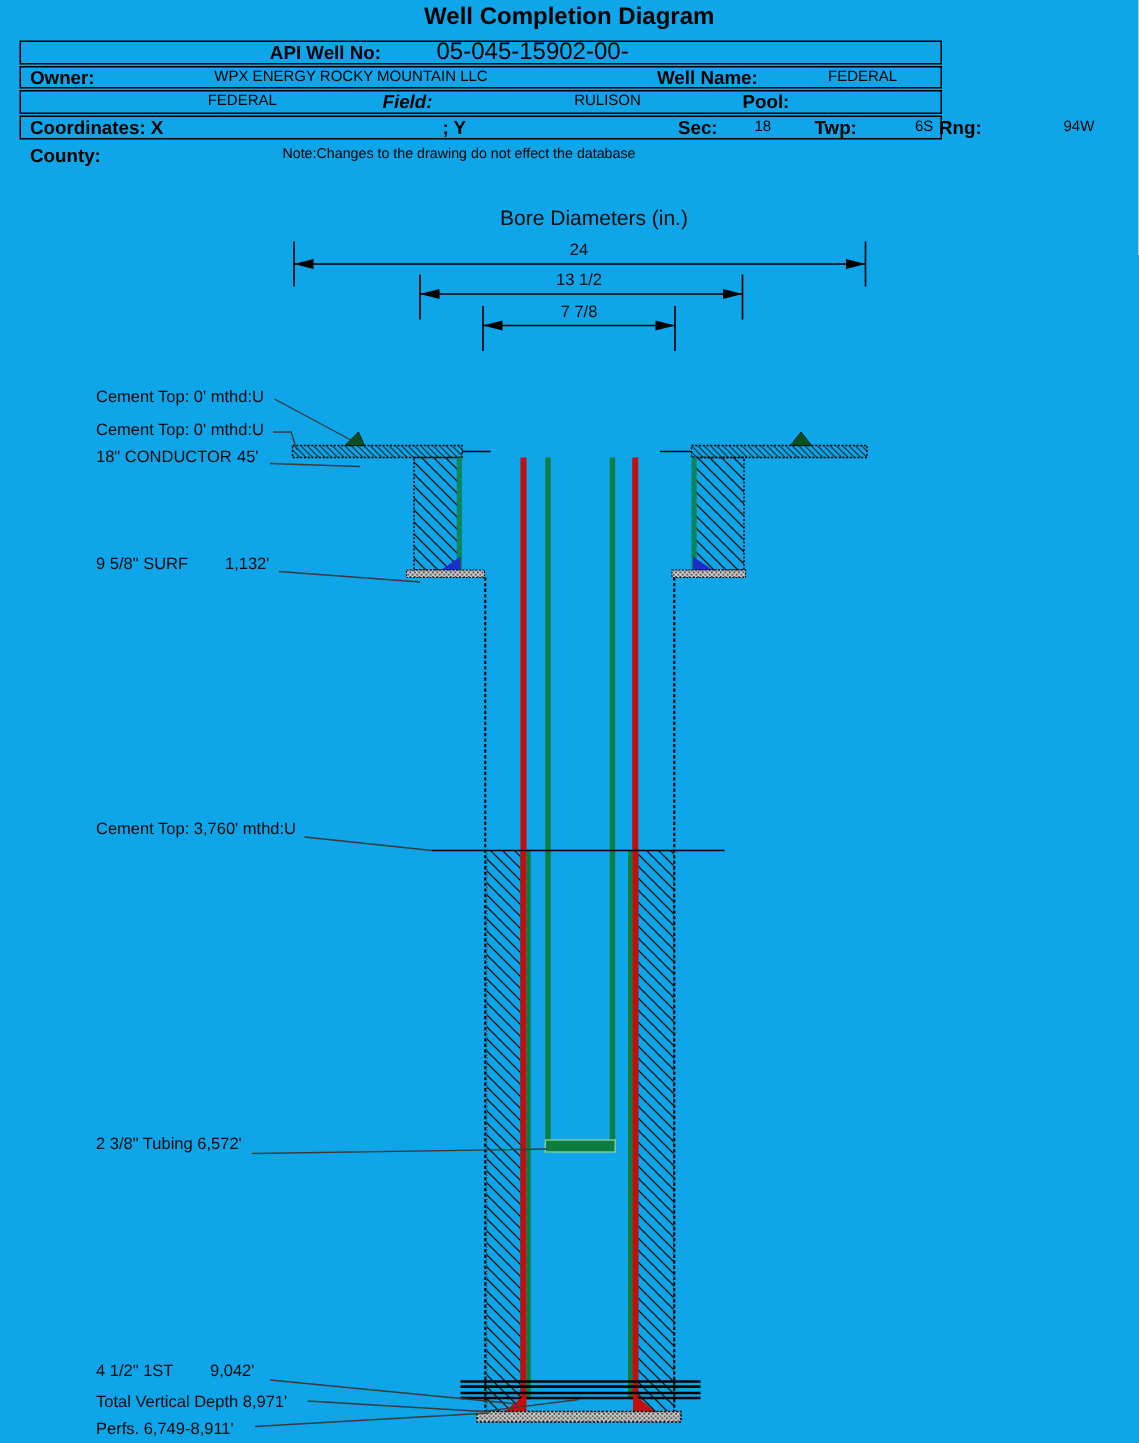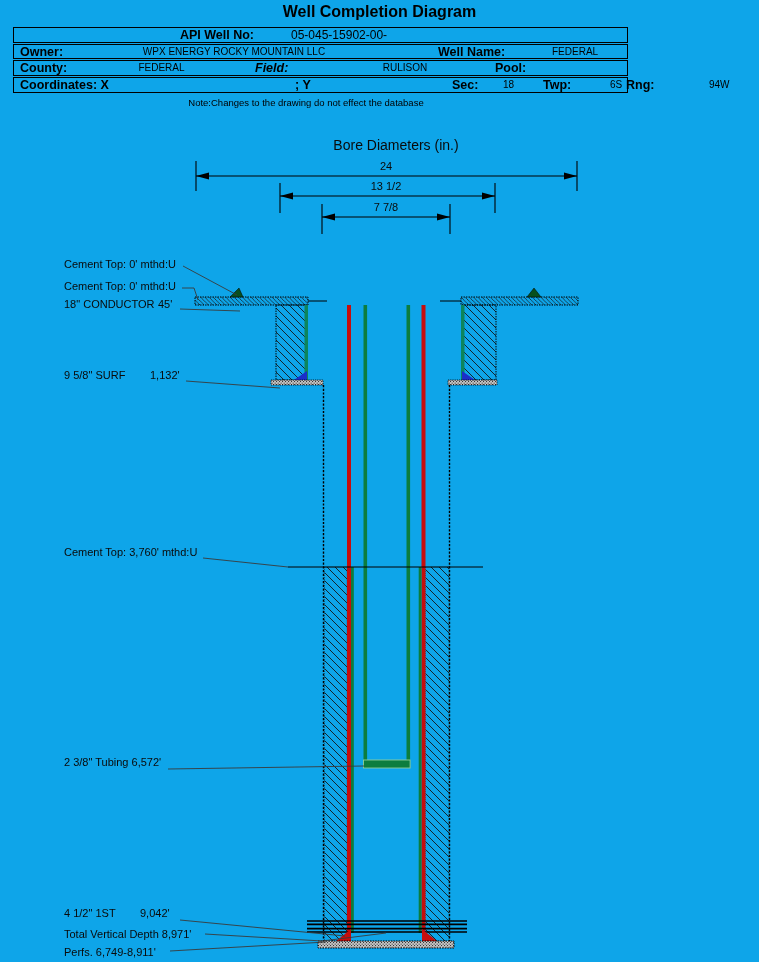--- a/index.html
+++ b/index.html
@@ -24,30 +24,30 @@
 </style>
 </head>
 <body>
 
 <div class="page">
 
   <div class="title">Well Completion Diagram</div>
 
   <div class="trow r1">
     <div class="cell lb rgt" style="left:90px;width:150px;">API Well No:</div>
-    <div class="cell" style="left:277px;font-size:12px;">05-045-15902-00-</div>
+    <div class="cell" style="left:277px;font-size:16px;">05-045-15902-00-</div>
   </div>
   <div class="trow r2">
     <div class="cell lb" style="left:6px;">Owner:</div>
     <div class="cell ctr" style="left:80px;width:280px;">WPX ENERGY ROCKY MOUNTAIN LLC</div>
     <div class="cell lb" style="left:424px;">Well Name:</div>
     <div class="cell" style="left:538px;">FEDERAL</div>
   </div>
   <div class="trow r3">
-    <div class="cell lb" style="left:6px;">County:</div>
+    <div class="cell lb" style="left:6px;margin-top:36px;">County:</div>
     <div class="cell ctr" style="left:95px;width:105px;">FEDERAL</div>
     <div class="cell lb" style="left:241px;font-style:italic;">Field:</div>
     <div class="cell ctr" style="left:336px;width:110px;">RULISON</div>
     <div class="cell lb" style="left:481px;">Pool:</div>
     <div class="cell" style="left:530px;"></div>
   </div>
   <div class="trow r4">
     <div class="cell lb" style="left:6px;">Coordinates: X</div>
     <div class="cell lb" style="left:281px;">; Y</div>
     <div class="cell lb" style="left:438px;">Sec:</div>

